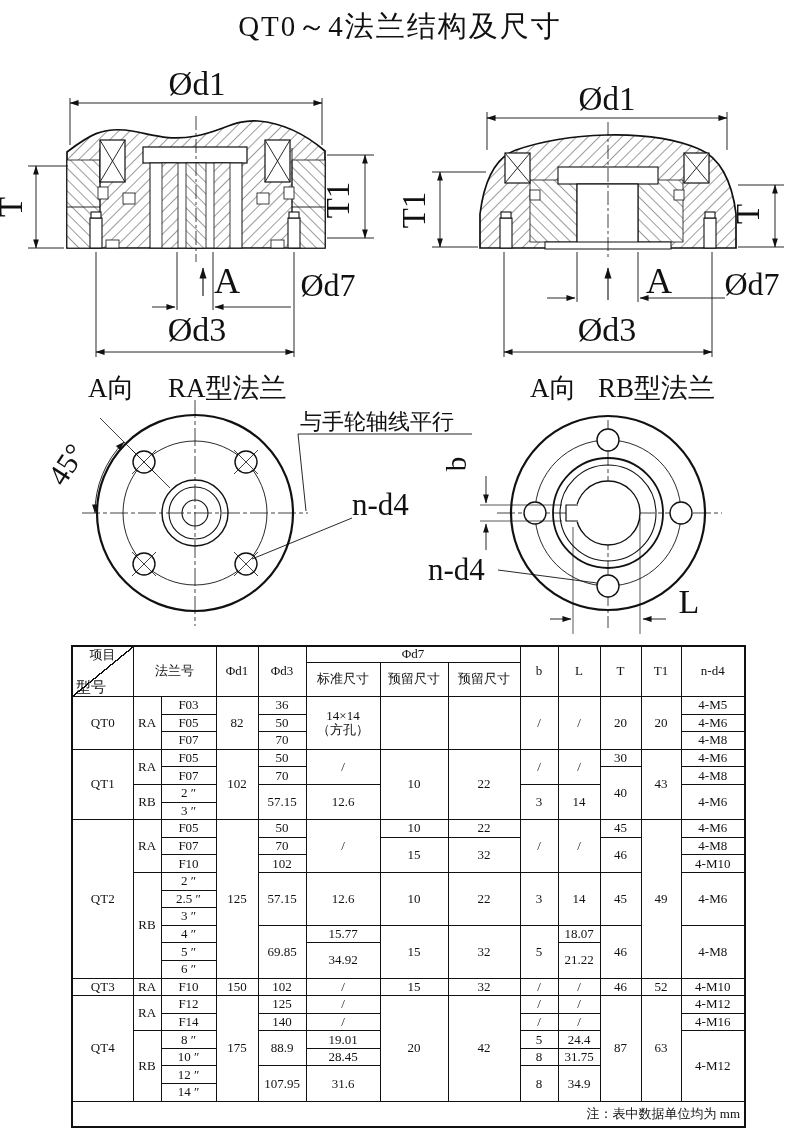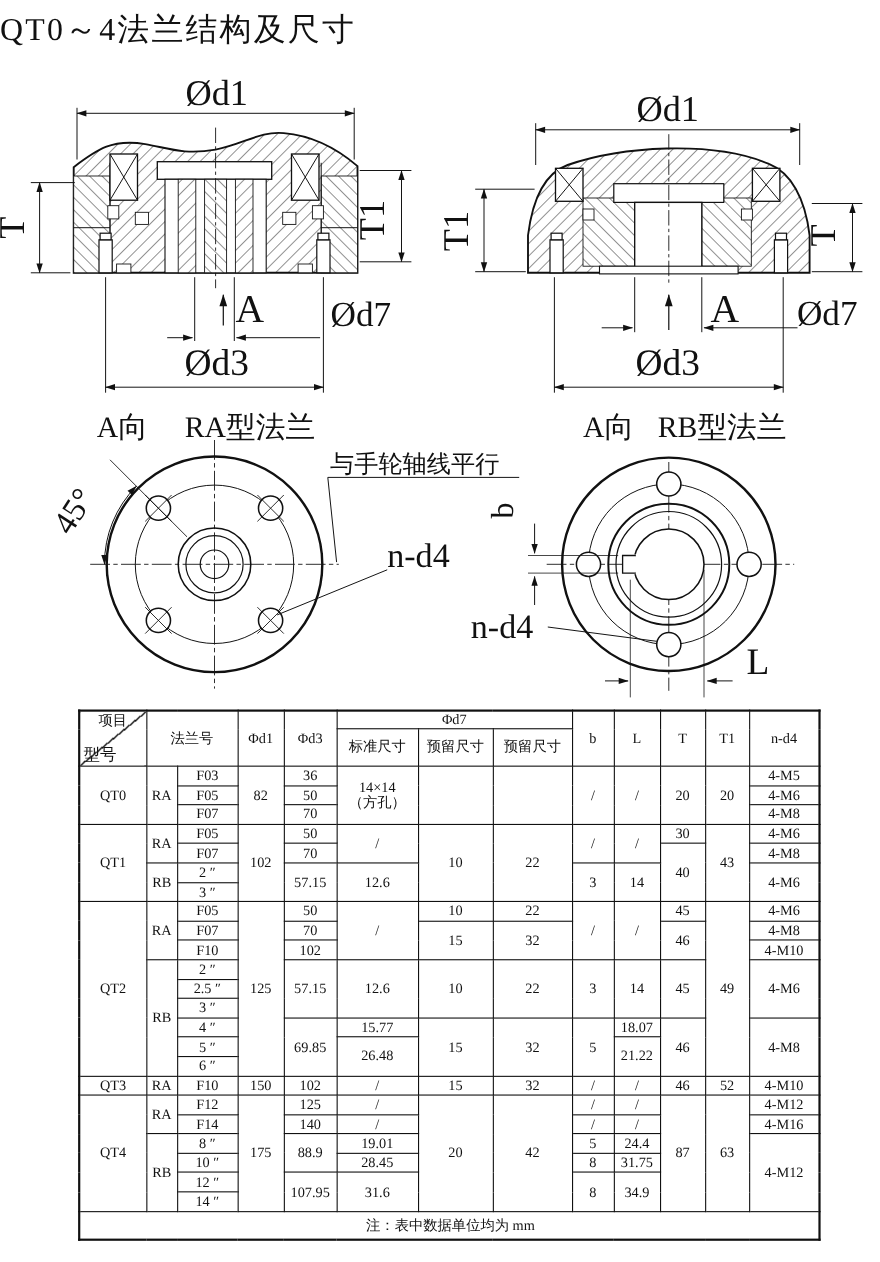--- a/index.html
+++ b/index.html
@@ -1,35 +1,35 @@
 <!DOCTYPE html>
 <html><head>
 <meta charset="utf-8">
 <style>
   html,body{margin:0;padding:0;background:#fff}
   .page{position:relative;width:800px;height:1147px;background:#fff;overflow:hidden;
         font-family:"Liberation Serif","DejaVu Serif",serif;color:#111}
-  .title{position:absolute;top:7px;left:0;width:100%;
+  .title{position:absolute;top:7px;left:0;width:100%;text-align:center;
          font-size:29px;letter-spacing:2px;white-space:nowrap}
   svg.draw{position:absolute;top:0;left:0}
   svg.draw text{font-family:"Liberation Serif","DejaVu Serif",serif;fill:#111}
   .tblwrap{position:absolute;top:645px;left:71px}
   table{border-collapse:collapse;table-layout:fixed;border:2px solid #111}
   th,td{border:1px solid #111;text-align:center;vertical-align:middle;
         font-size:13px;font-weight:normal;padding:0;line-height:1.08;
         white-space:pre-line;overflow:hidden}
   td{height:16.6px}
   tr.h1 th{height:15px}
   tr.h2 th{height:33px}
   .diag{position:relative;padding:0;
         background:linear-gradient(to bottom right,transparent calc(50% - 0.7px),
         #111 calc(50% - 0.7px),#111 calc(50% + 0.7px),transparent calc(50% + 0.7px))}
   .diag .tr{position:absolute;top:1px;right:17px;font-size:13px}
   .diag .bl{position:absolute;bottom:1px;left:3px;font-size:15px}
-  tr.note td{text-align:center;padding:2px 4px 2px 6px;height:20px;font-size:13px}
+  tr.note td{text-align:right;padding:2px 4px 2px 6px;height:20px;font-size:13px}
 </style>
 </head>
 <body>
 
 <div class="page">
 
   <div class="title">QT0～4法兰结构及尺寸</div>
 
   <svg class="draw" width="800" height="645" viewBox="0 0 800 645">
     <defs>
@@ -395,21 +395,21 @@
         <td>15.77</td>
         <td rowspan="3">15</td>
         <td rowspan="3">32</td>
         <td rowspan="3">5</td>
         <td>18.07</td>
         <td rowspan="3">46</td>
         <td rowspan="3">4-M8</td>
       </tr>
       <tr>
         <td>5 ″</td>
-        <td rowspan="2">26.48</td>
+        <td rowspan="2">34.92</td>
         <td rowspan="2">21.22</td>
       </tr>
       <tr>
         <td>6 ″</td>
       </tr>
 
       <tr>
         <td>QT3</td>
         <td>RA</td>
         <td>F10</td>

